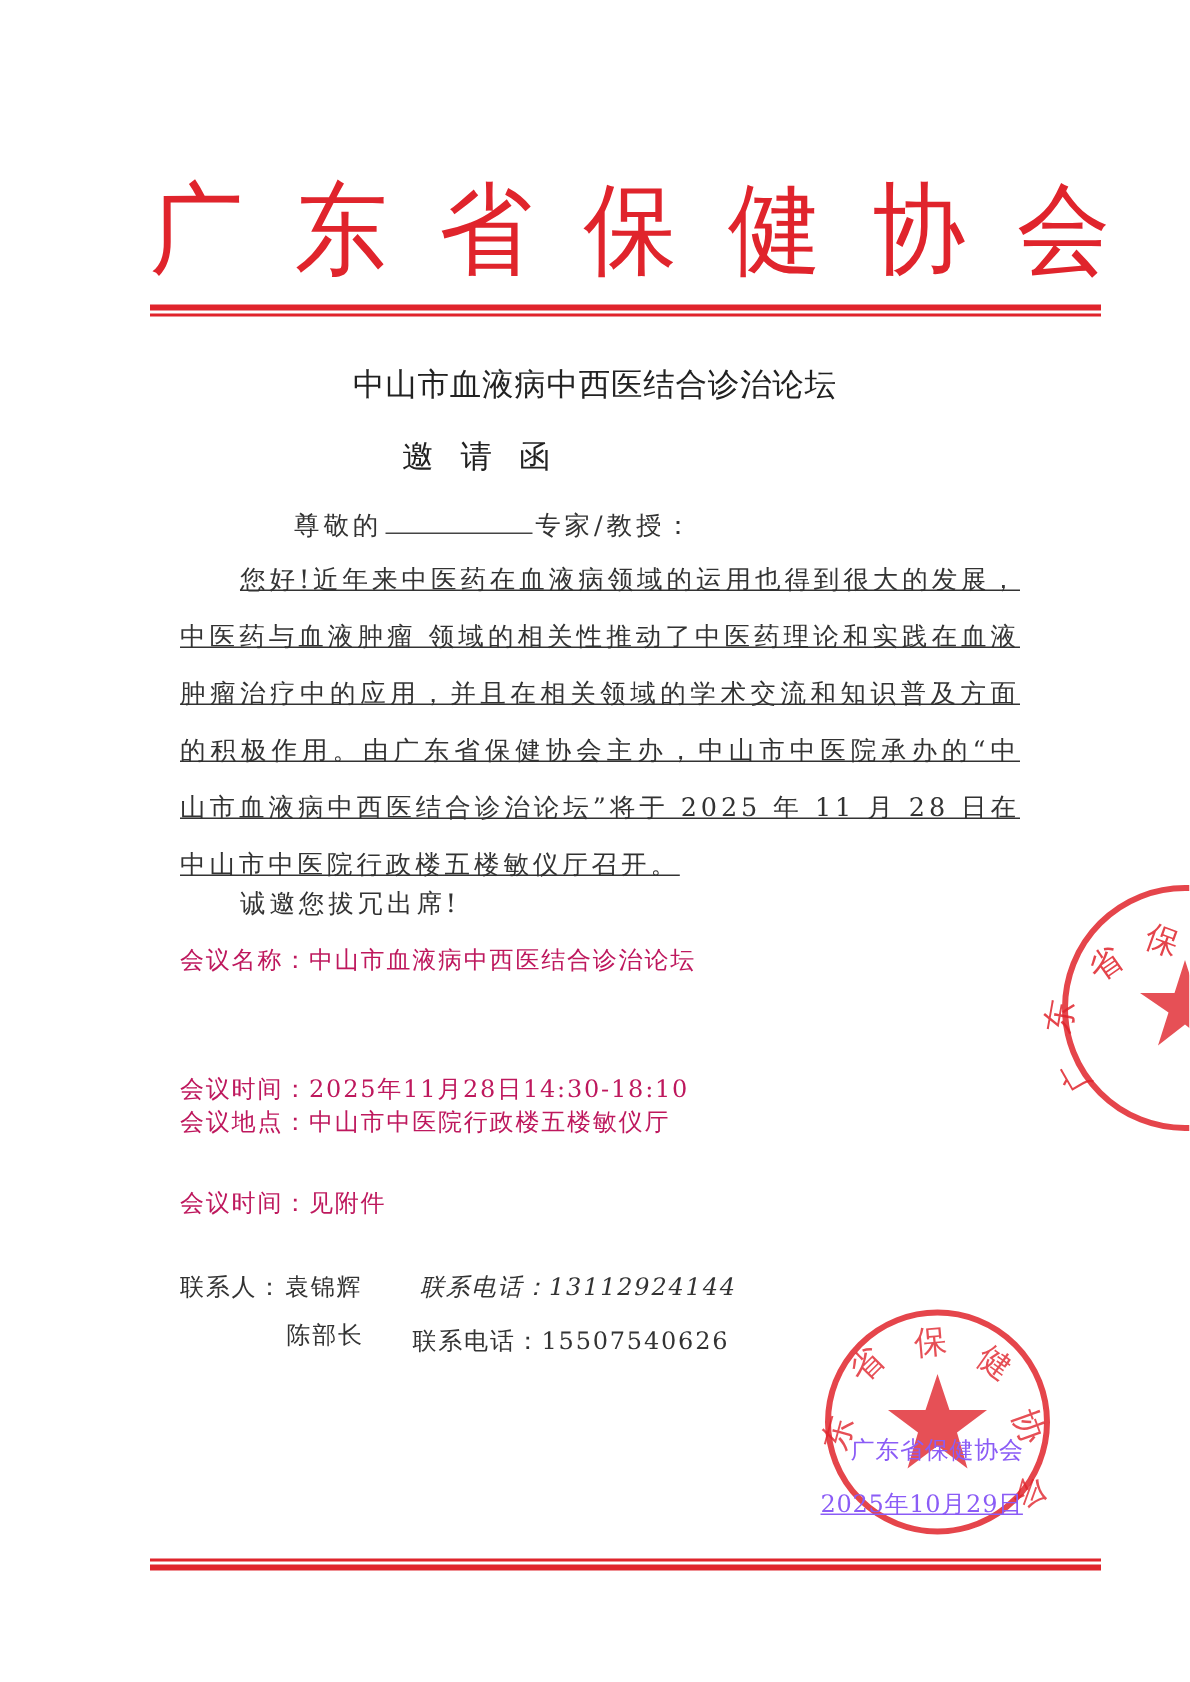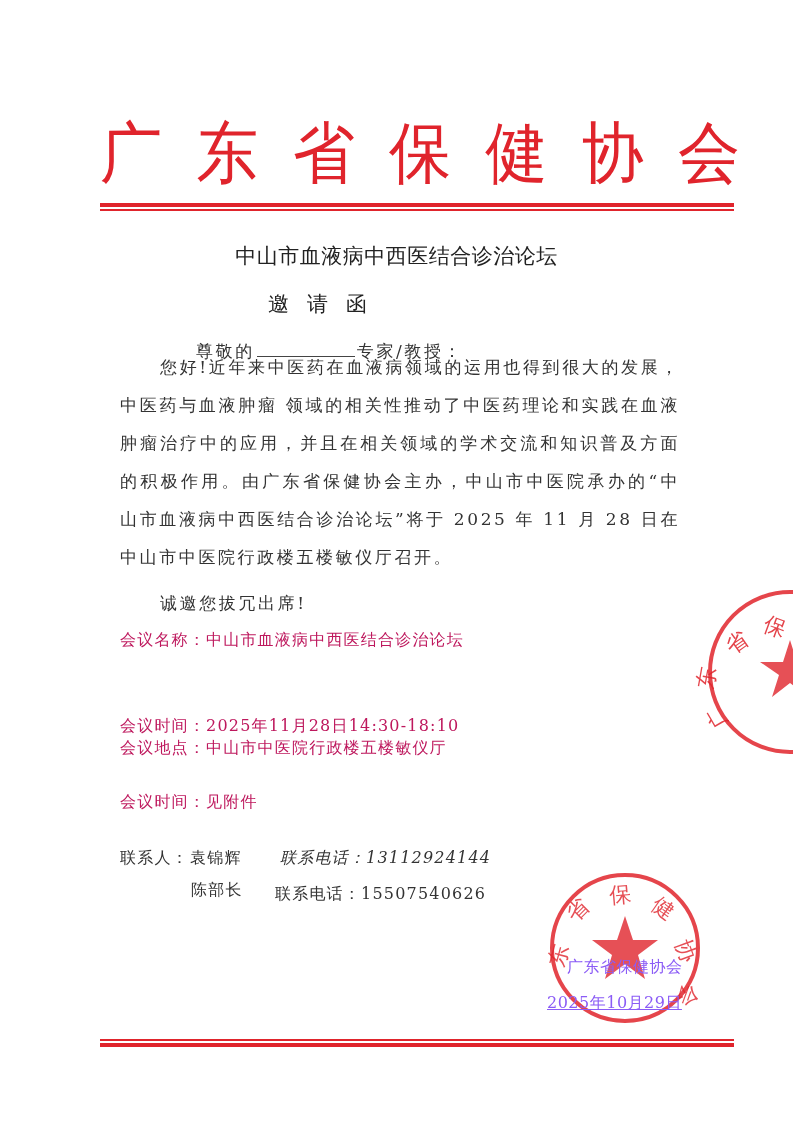--- a/index.html
+++ b/index.html
@@ -16,21 +16,21 @@
   .rule-top .thin { height: 1.5px; background: #e0242c; }
   .rule-bot { left: 100px; top: 1039px; width: 634px; }
   .rule-bot .thin { height: 1.5px; background: #e0242c; }
   .rule-bot .gap { height: 2px; }
   .rule-bot .thick { height: 4px; background: #e0242c; }
   .forum-title { left: 0; width: 793px; top: 242px; text-align: center; font-size: 21px; color: #222; letter-spacing: 0.5px; }
   .inv-title { left: 0; width: 653px; top: 290px; text-align: center; font-size: 21px; color: #222; letter-spacing: 18px; }
   .p { font-size: 17px; line-height: 38px; color: #333; letter-spacing: 2.6px; }
   .salute { left: 160px; top: 332px; margin-left: 36px; }
   .blank { display: inline-block; width: 98px; border-bottom: 1px solid #444; height: 20px; vertical-align: baseline; margin: 0 2px; }
-  .body-text { left: 120px; top: 348px; width: 560px; text-align: justify; text-indent: 40px; }
+  .body-text { left: 120px; top: 368px; width: 560px; text-align: justify; text-indent: 40px; text-decoration: underline; }
   .closing { left: 160px; top: 584px; }
   .info { left: 120px; font-size: 16px; color: #be185d; letter-spacing: 1.2px; }
   .contact { font-size: 16px; color: #333; letter-spacing: 1.2px; }
   .stamp { pointer-events: none; }
   .sign { font-size: 16px; color: #8b5cf6; letter-spacing: 0.5px; }
 </style>
 </head>
 <body>
 
 <div class="abs org-title">

